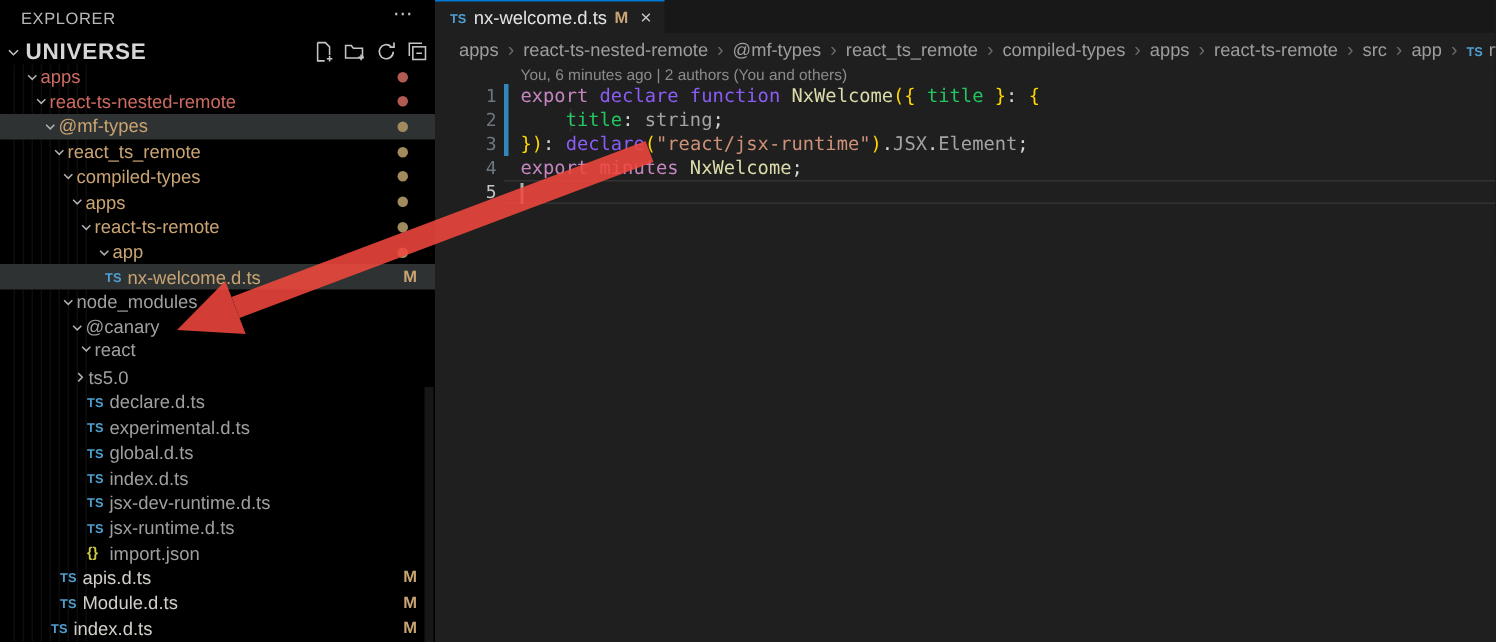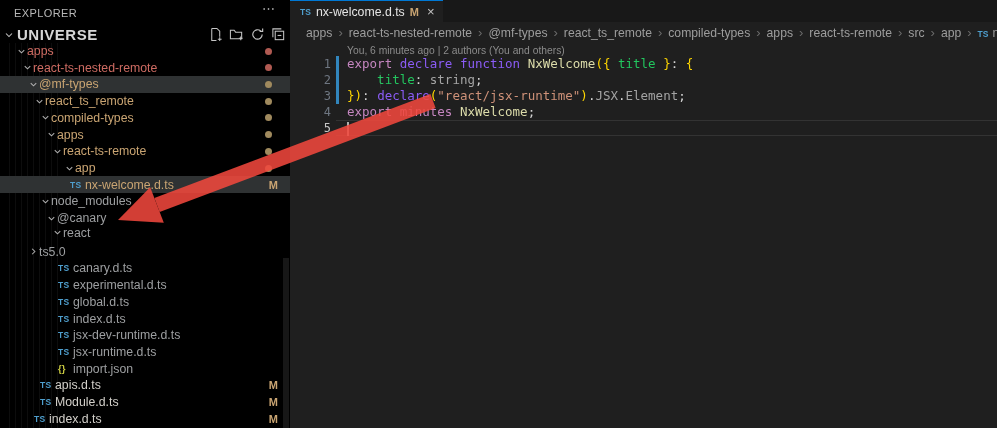--- a/index.html
+++ b/index.html
@@ -238,31 +238,31 @@
           <span class="tlabel c-gray">@canary</span>
         </div>
         <div class="trow" style="top: 182px; padding-left: 52px; text-align: right;">
           <span class="tchev">
             <svg class="ico" width="11" height="11" viewBox="0 0 16 16">
               <path d="M4 6l4 4 4-4" fill="none" stroke="#b0b0b0" stroke-width="1.5"></path>
             </svg>
           </span>
           <span class="tlabel c-gray">react</span>
         </div>
-        <div class="trow" style="top: 201.14px; padding-left: 28px;">
+        <div class="trow" style="top: 201.14px; padding-left: 48px;">
           <span class="tchev">
             <svg class="ico" width="11" height="11" viewBox="0 0 16 16">
               <path d="M6 4l4 4-4 4" fill="none" stroke="#b0b0b0" stroke-width="1.5"></path>
             </svg>
           </span>
           <span class="tlabel c-gray">ts5.0</span>
         </div>
         <div class="trow" style="top: 217.86px; padding-left: 58px;">
           <span class="ficon ts">TS</span>
-          <span class="tlabel c-gray">canary.d.ts</span>
+          <span class="tlabel c-gray">declare.d.ts</span>
         </div>
         <div class="trow" style="top: 234.58px; padding-left: 58px;">
           <span class="ficon ts">TS</span>
           <span class="tlabel c-gray">experimental.d.ts</span>
         </div>
         <div class="trow" style="top: 251.3px; padding-left: 58px;">
           <span class="ficon ts">TS</span>
           <span class="tlabel c-gray">global.d.ts</span>
         </div>
         <div class="trow" style="top: 268.02px; padding-left: 58px;">

